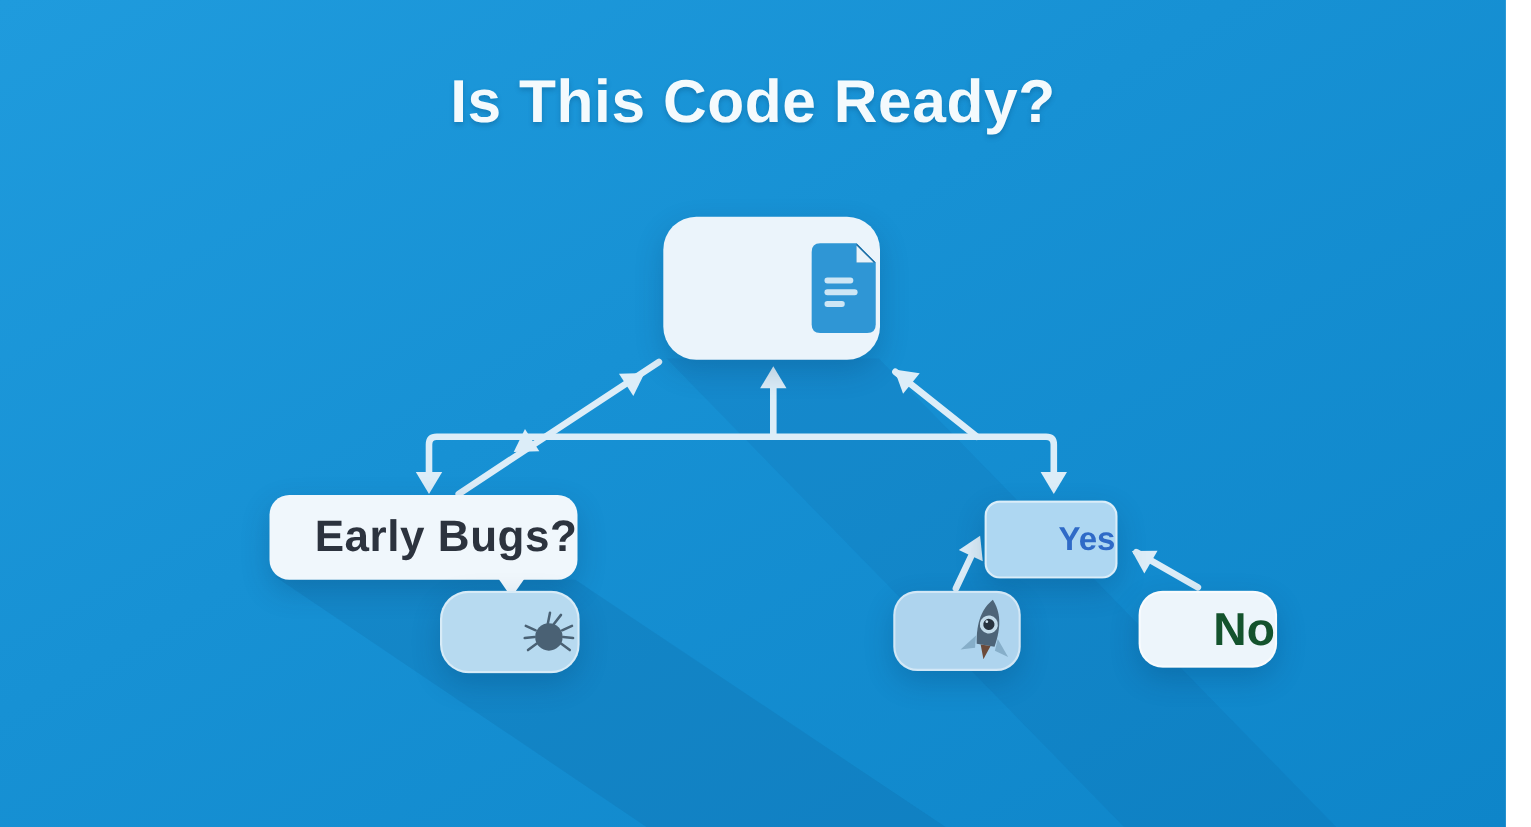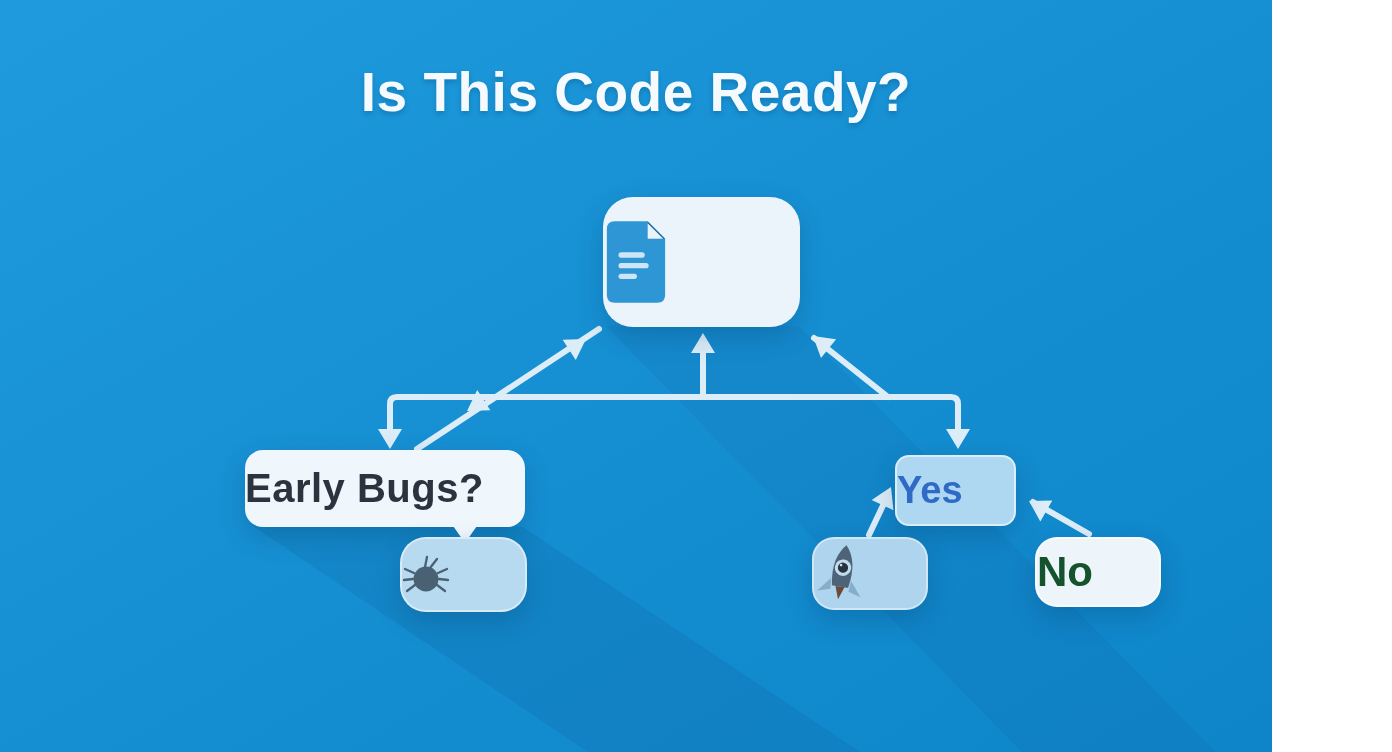--- a/index.html
+++ b/index.html
@@ -1,21 +1,21 @@
 <!DOCTYPE html>
 <html><head>
 <meta charset="utf-8">
 <style>
   * { margin: 0; padding: 0; box-sizing: border-box; }
   html, body { width: 1392px; height: 752px; }
   body { font-family: "Liberation Sans", sans-serif; }
 
   .canvas {
     position: relative;
-    width: 1272px;
+    width: 1369px;
     height: 752px;
     overflow: hidden;
     background: linear-gradient(150deg, #1f9bdd 0%, #1791d4 42%, #0e85c9 100%);
   }
 
   .title {
     position: absolute;
     left: 0; right: 0; top: 60px;
     text-align: center;
     font-size: 55px;
@@ -29,21 +29,21 @@
     position: absolute;
     left: 0; top: 0;
     width: 1392px; height: 752px;
     pointer-events: none;
   }
 
   .node {
     position: absolute;
     display: flex;
     align-items: center;
-    justify-content: flex-start;
+    justify-content: flex-end;
     box-shadow: 0 10px 26px rgba(0, 45, 85, 0.22);
   }
 
   .node-root {
     left: 603px; top: 197px;
     width: 197px; height: 130px;
     border-radius: 30px;
     background: #ebf4fb;
   }
 
@@ -65,21 +65,21 @@
     background: #b7daf0;
     border: 2px solid rgba(255,255,255,0.45);
   }
 
   .node-yes {
     left: 895px; top: 455px;
     width: 121px; height: 71px;
     border-radius: 14px;
     background: #aed7f2;
     border: 2px solid rgba(255,255,255,0.55);
-    font-size: 38px;
+    font-size: 30px;
     font-weight: bold;
     color: #2f6ac7;
   }
 
   .node-rocket {
     left: 812px; top: 537px;
     width: 116px; height: 73px;
     border-radius: 22px;
     background: #aed4ee;
     border: 2px solid rgba(255,255,255,0.45);

